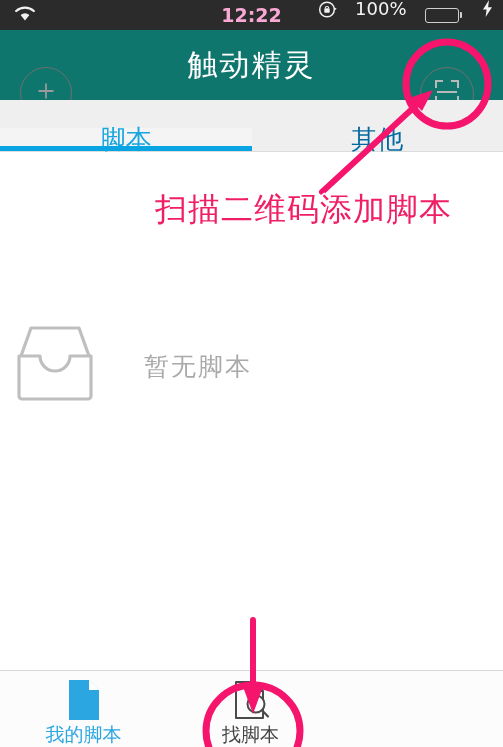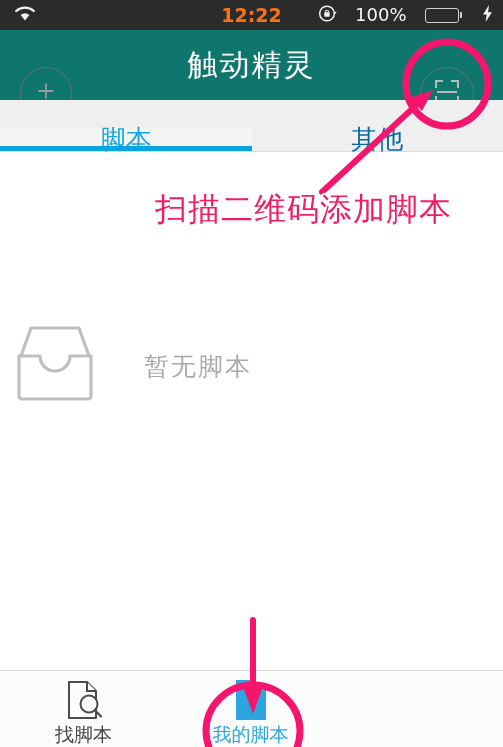--- a/index.html
+++ b/index.html
@@ -33,25 +33,25 @@
     color:#f4f4f4; line-height:1;
     white-space:nowrap;
   }
   .wifi-icon { display:block; }
   .sb-center {
     position:absolute; left:0; right:0; top:0; height:30px;
     display:flex; align-items:center; justify-content:center;
     pointer-events:none;
   }
   .sb-time {
-    font-size:19px; font-weight:bold; color:#f97316; line-height:1;
+    font-size:19px; font-weight:bold; color:#f9a8d4; line-height:1;
   }
   .sb-right {
     position:absolute; right:10px; top:0; height:30px;
-    display:flex; align-items:center; gap:18px;
+    display:flex; gap:18px;
   }
   .lock-icon { display:block; }
   .sb-batt-pct { font-size:18px; color:#f4f4f4; line-height:1; }
   .batt-wrap { display:flex; align-items:center; gap:1px; }
   .batt-body {
     width:34px; height:15px;
     border:1.5px solid #cfcfcf; border-radius:3px;
     padding:1.5px;
   }
   .batt-fill { width:100%; height:100%; background:#4cd964; border-radius:1px; }
@@ -242,41 +242,41 @@
         <svg width="110" height="85" viewBox="0 0 110 85">
           <path d="M21 34 L31 6 H79 L89 34" stroke="#bfbfbf" stroke-width="3.2" fill="none" stroke-linejoin="round"></path>
           <path d="M19 34 H40 a15 15 0 0 0 30 0 H91 V74 a3 3 0 0 1 -3 3 H22 a3 3 0 0 1 -3 -3 Z" stroke="#bfbfbf" stroke-width="3.2" fill="none" stroke-linejoin="round"></path>
         </svg>
       </span>
       <span class="empty-label">暂无脚本</span>
     </div>
   </div>
 
   <div class="tabbar">
+    <div class="tabitem active">
+      <span class="tabicon">
+        <svg width="36" height="44" viewBox="0 0 36 44">
+          <path d="M3 2 H23 L33 12 V42 H3 Z" fill="#2ba6e0"></path>
+          <path d="M23 2 V12 H33" fill="#ffffff"></path>
+          <path d="M23 2 L33 12 H23 Z" fill="#ffffff"></path>
+        </svg>
+      </span>
+      <span class="tablabel">我的脚本</span>
+    </div>
     <div class="tabitem idle">
       <span class="tabicon">
         <svg width="38" height="44" viewBox="0 0 38 44">
           <path d="M4 4 H22 L31 13 V40 H4 Z" stroke="#4a4a4a" stroke-width="2" fill="none" stroke-linejoin="round"></path>
           <path d="M22 4 V13 H31" stroke="#4a4a4a" stroke-width="2" fill="#ffffff"></path>
           <circle cx="24" cy="26" r="8.5" stroke="#4a4a4a" stroke-width="2" fill="#ffffff"></circle>
           <path d="M30.2 32.4 L36 38.5" stroke="#4a4a4a" stroke-width="2.2" stroke-linecap="round"></path>
         </svg>
       </span>
       <span class="tablabel">找脚本</span>
     </div>
-    <div class="tabitem active">
-      <span class="tabicon">
-        <svg width="36" height="44" viewBox="0 0 36 44">
-          <path d="M3 2 H23 L33 12 V42 H3 Z" fill="#2ba6e0"></path>
-          <path d="M23 2 V12 H33" fill="#ffffff"></path>
-          <path d="M23 2 L33 12 H23 Z" fill="#ffffff"></path>
-        </svg>
-      </span>
-      <span class="tablabel">我的脚本</span>
-    </div>
   </div>
 
   <div class="anno-layer">
     <svg width="503" height="747" viewBox="0 0 503 747" style="position:absolute;top:0;left:0;">
 
       <ellipse cx="447" cy="64" rx="41" ry="42" stroke="#f5156c" stroke-width="7" fill="none"></ellipse>
 
       <g>
         <path d="M322 172 L424 78" stroke="#f5156c" stroke-width="6" stroke-linecap="round"></path>
         <path d="M433 70 L409 78 L422 91 Z" fill="#f5156c"></path>

